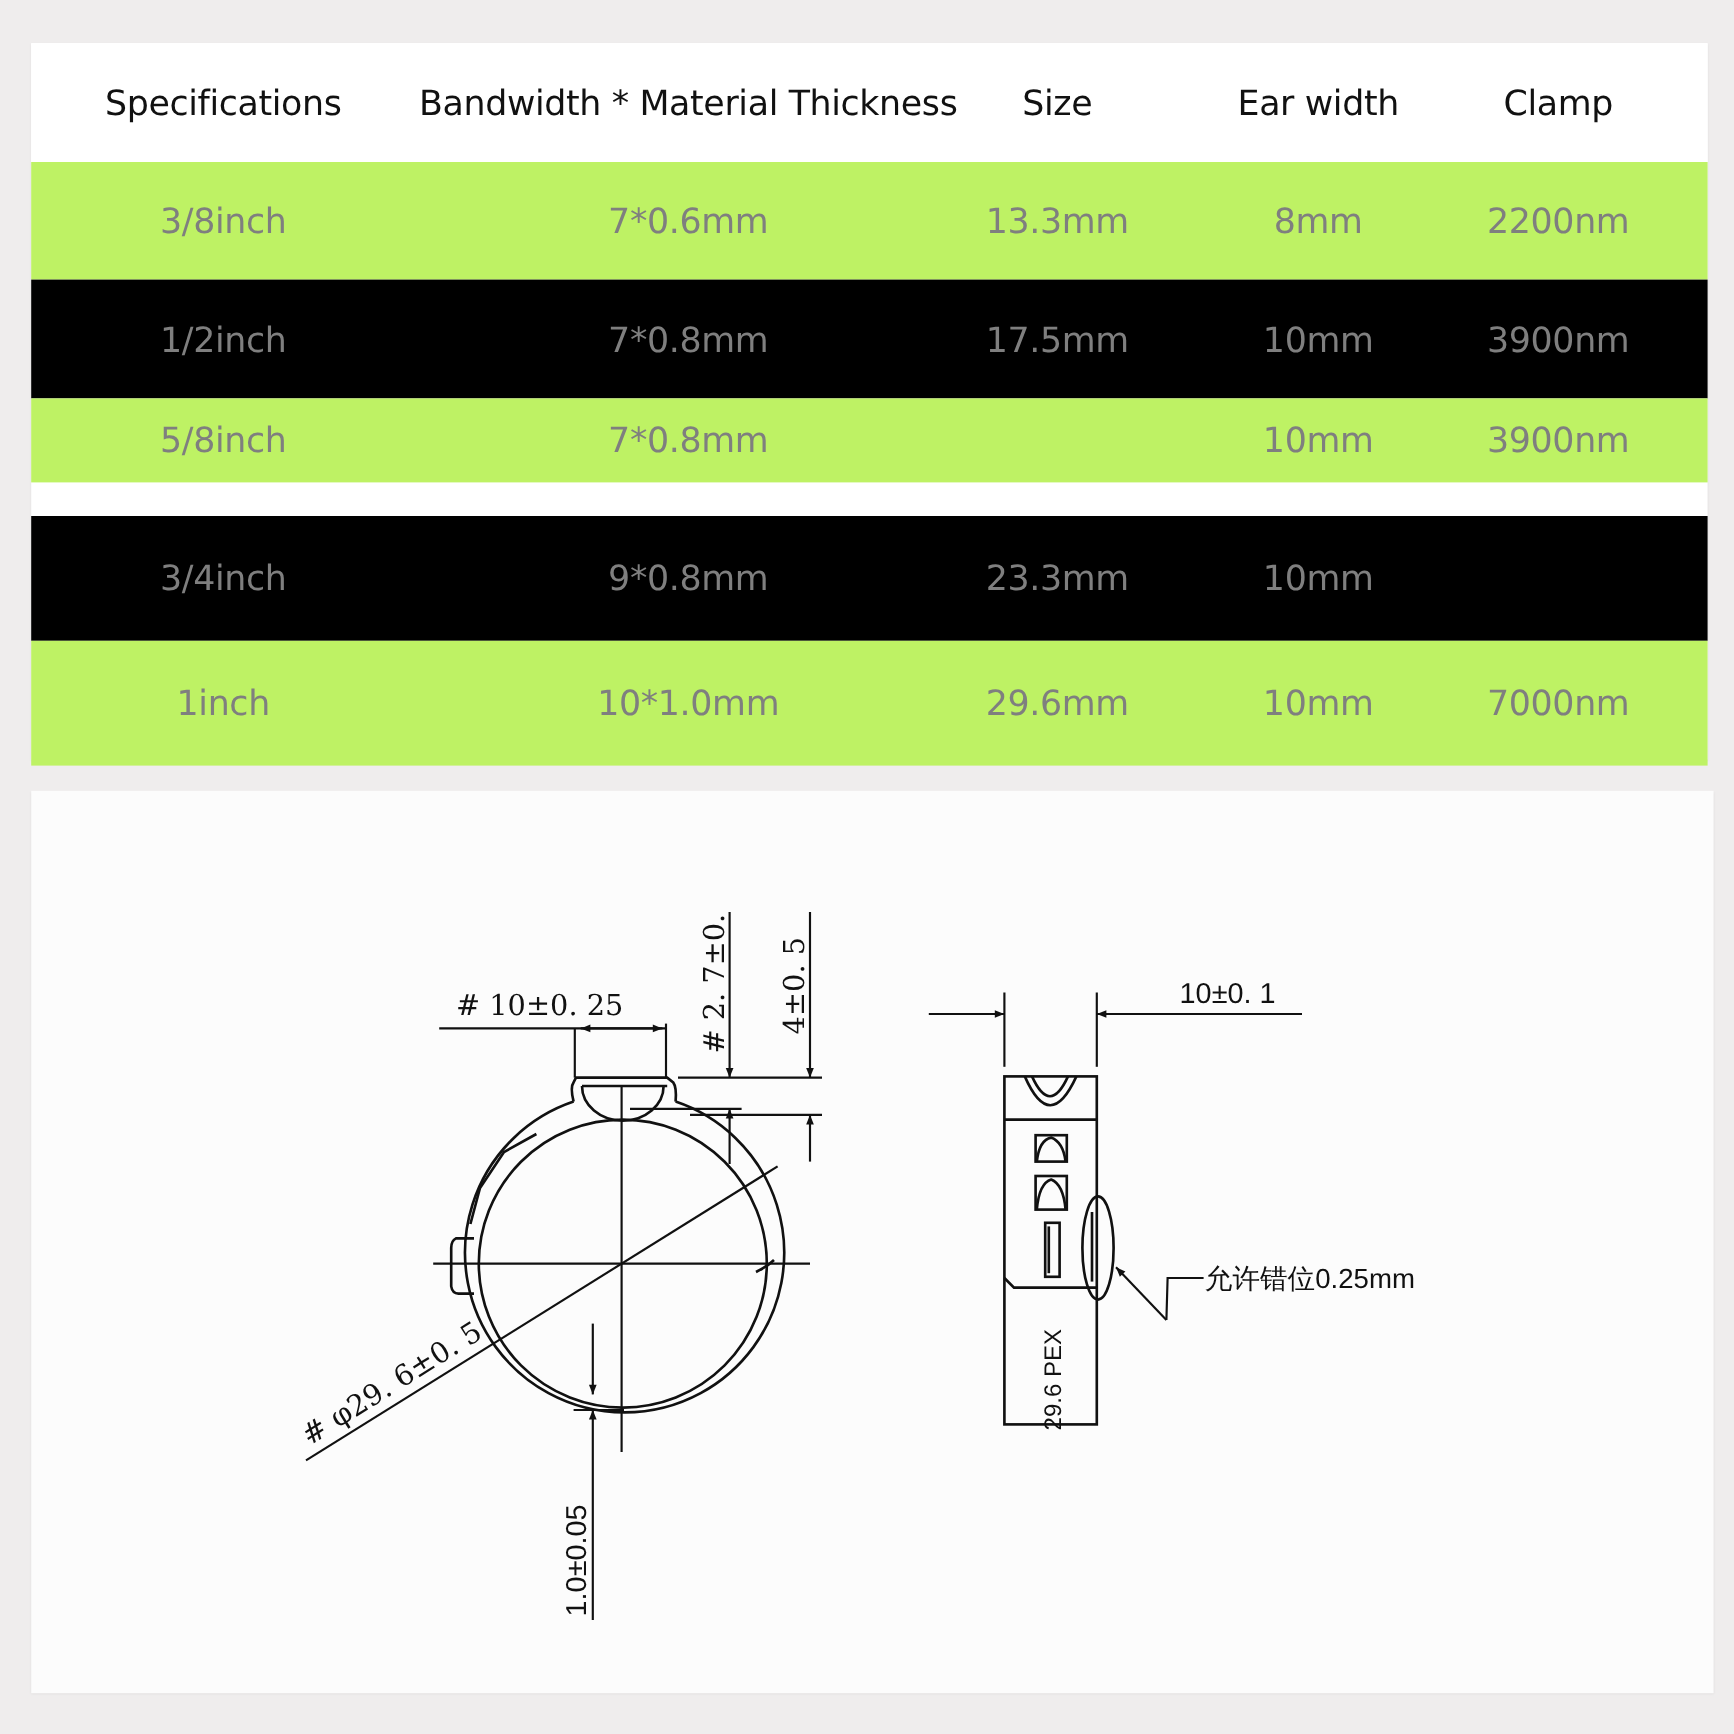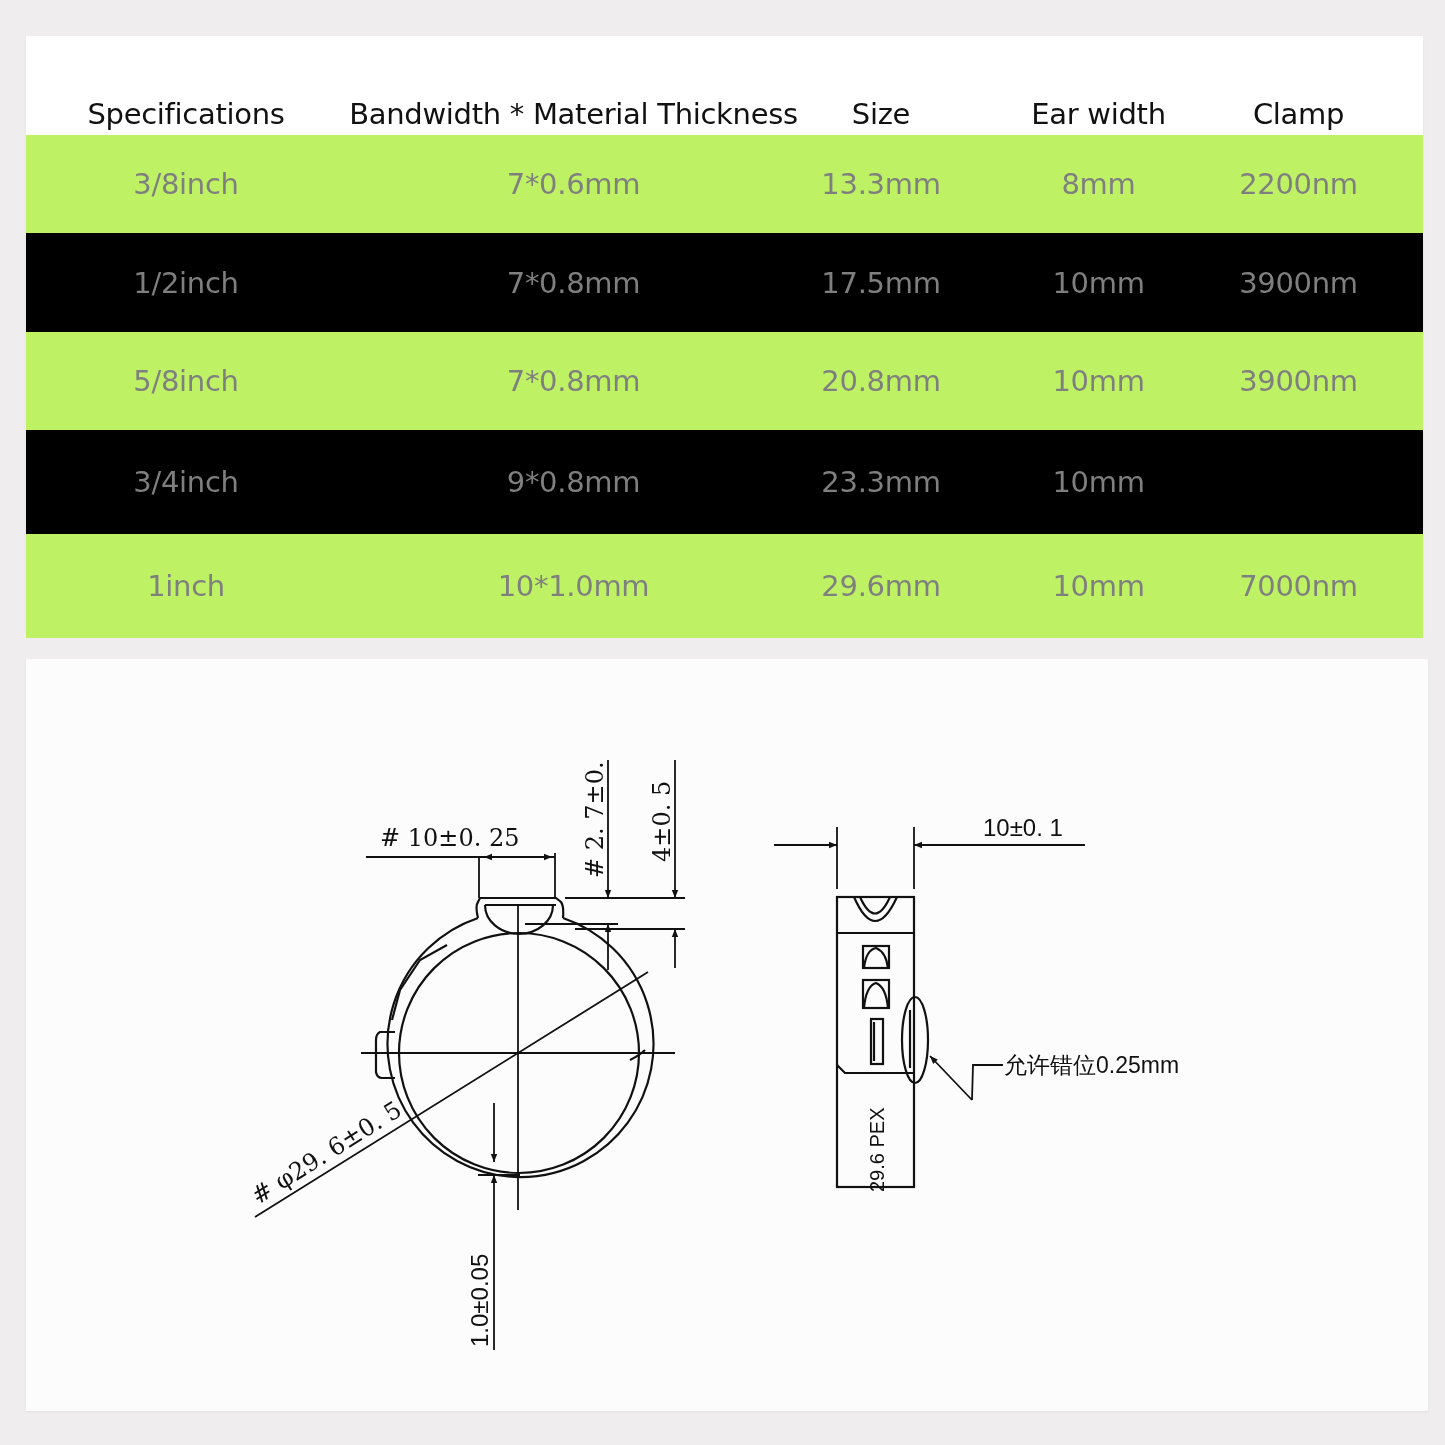--- a/index.html
+++ b/index.html
@@ -14,21 +14,21 @@
       position: absolute;
       left: 26px; top: 36px;
       width: 1397px; height: 597px;
       background: #ffffff;
       box-shadow: 0 1px 2px rgba(0,0,0,0.06);
     }
     .row {
       position: absolute; left: 0; width: 100%;
       display: block;
     }
-    .row.header { top: 0; height: 99px; background: #ffffff; margin-top: 28px; }
+    .row.header { top: 0; height: 99px; background: #ffffff; }
     .row.alt { background: #bef264; }
     .row.plain { background: #000000; }
     .cell {
       position: absolute; top: 0; height: 100%;
       display: flex; align-items: center; justify-content: center;
       white-space: nowrap;
     }
     .header .cell { color: #111111; font-size: 29px; letter-spacing: -0.3px; }
     .body-row .cell { color: #7f7f7f; font-size: 29px; letter-spacing: -0.3px; }
     .c0 { left: 30px; width: 260px; }
@@ -69,24 +69,23 @@
   </div>
 
   <div class="row body-row plain" style="top:197px;height:99px;">
     <div class="cell c0">1/2inch</div>
     <div class="cell c1">7*0.8mm</div>
     <div class="cell c2">17.5mm</div>
     <div class="cell c3">10mm</div>
     <div class="cell c4">3900nm</div>
   </div>
 
-  <div class="row body-row alt" style="top:296px;height:98px;">
+  <div class="row body-row alt" style="top:296px;height:70px;">
     <div class="cell c0">5/8inch</div>
     <div class="cell c1">7*0.8mm</div>
-    <div class="cell c2">20.8mm</div>
     <div class="cell c3">10mm</div>
     <div class="cell c4">3900nm</div>
   </div>
 
   <div class="row body-row plain" style="top:394px;height:104px;">
     <div class="cell c0">3/4inch</div>
     <div class="cell c1">9*0.8mm</div>
     <div class="cell c2">23.3mm</div>
     <div class="cell c3">10mm</div>
   </div>

